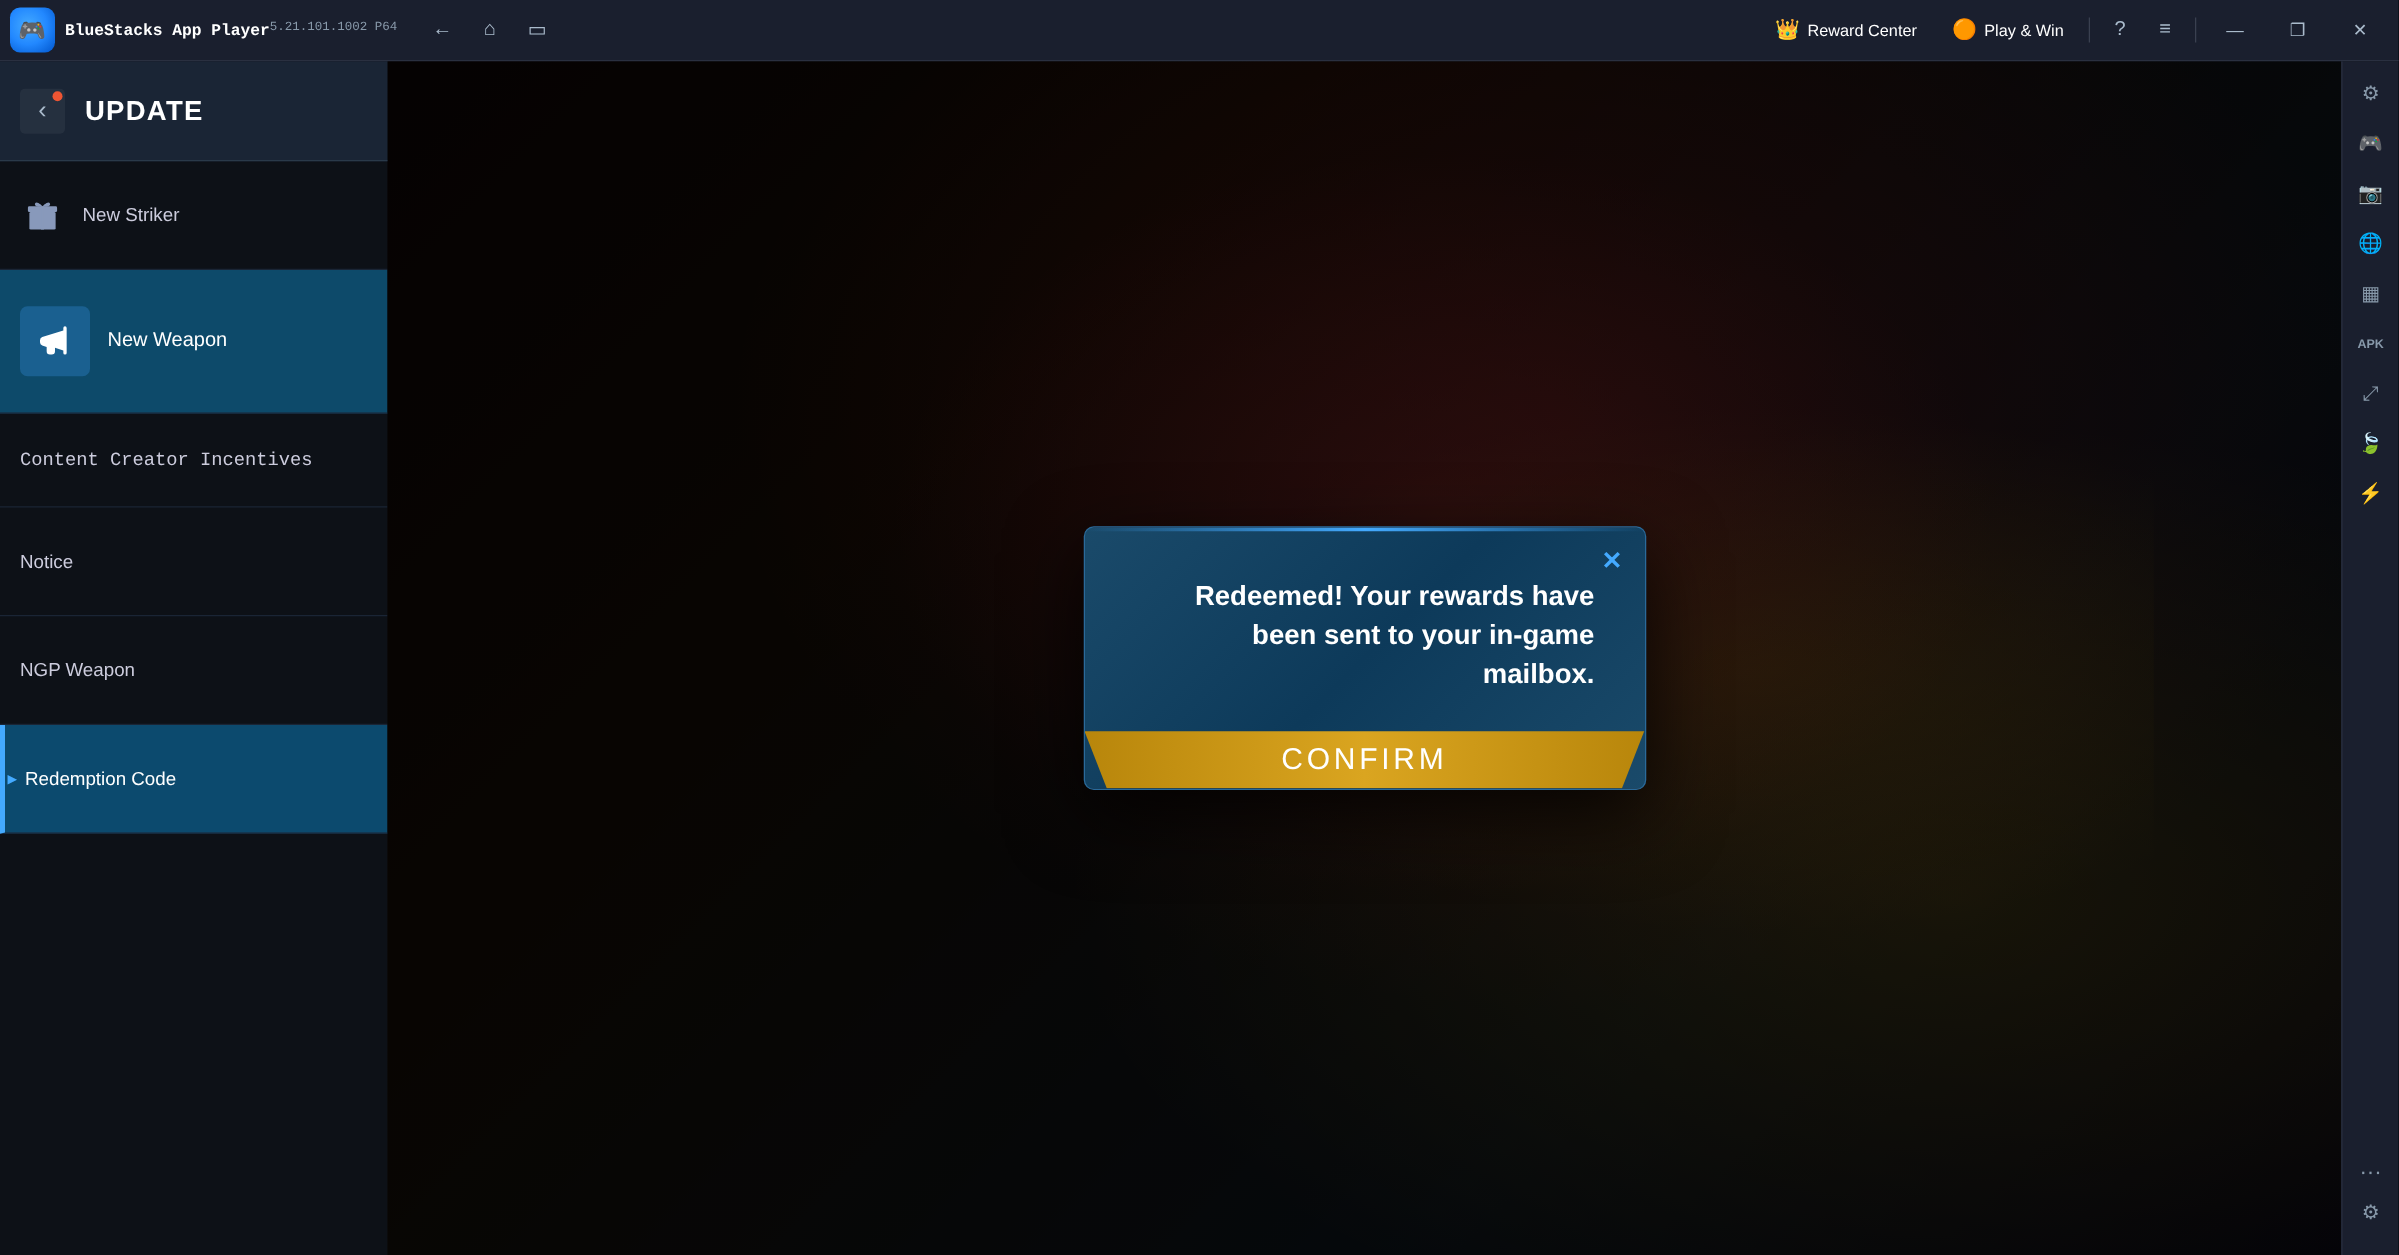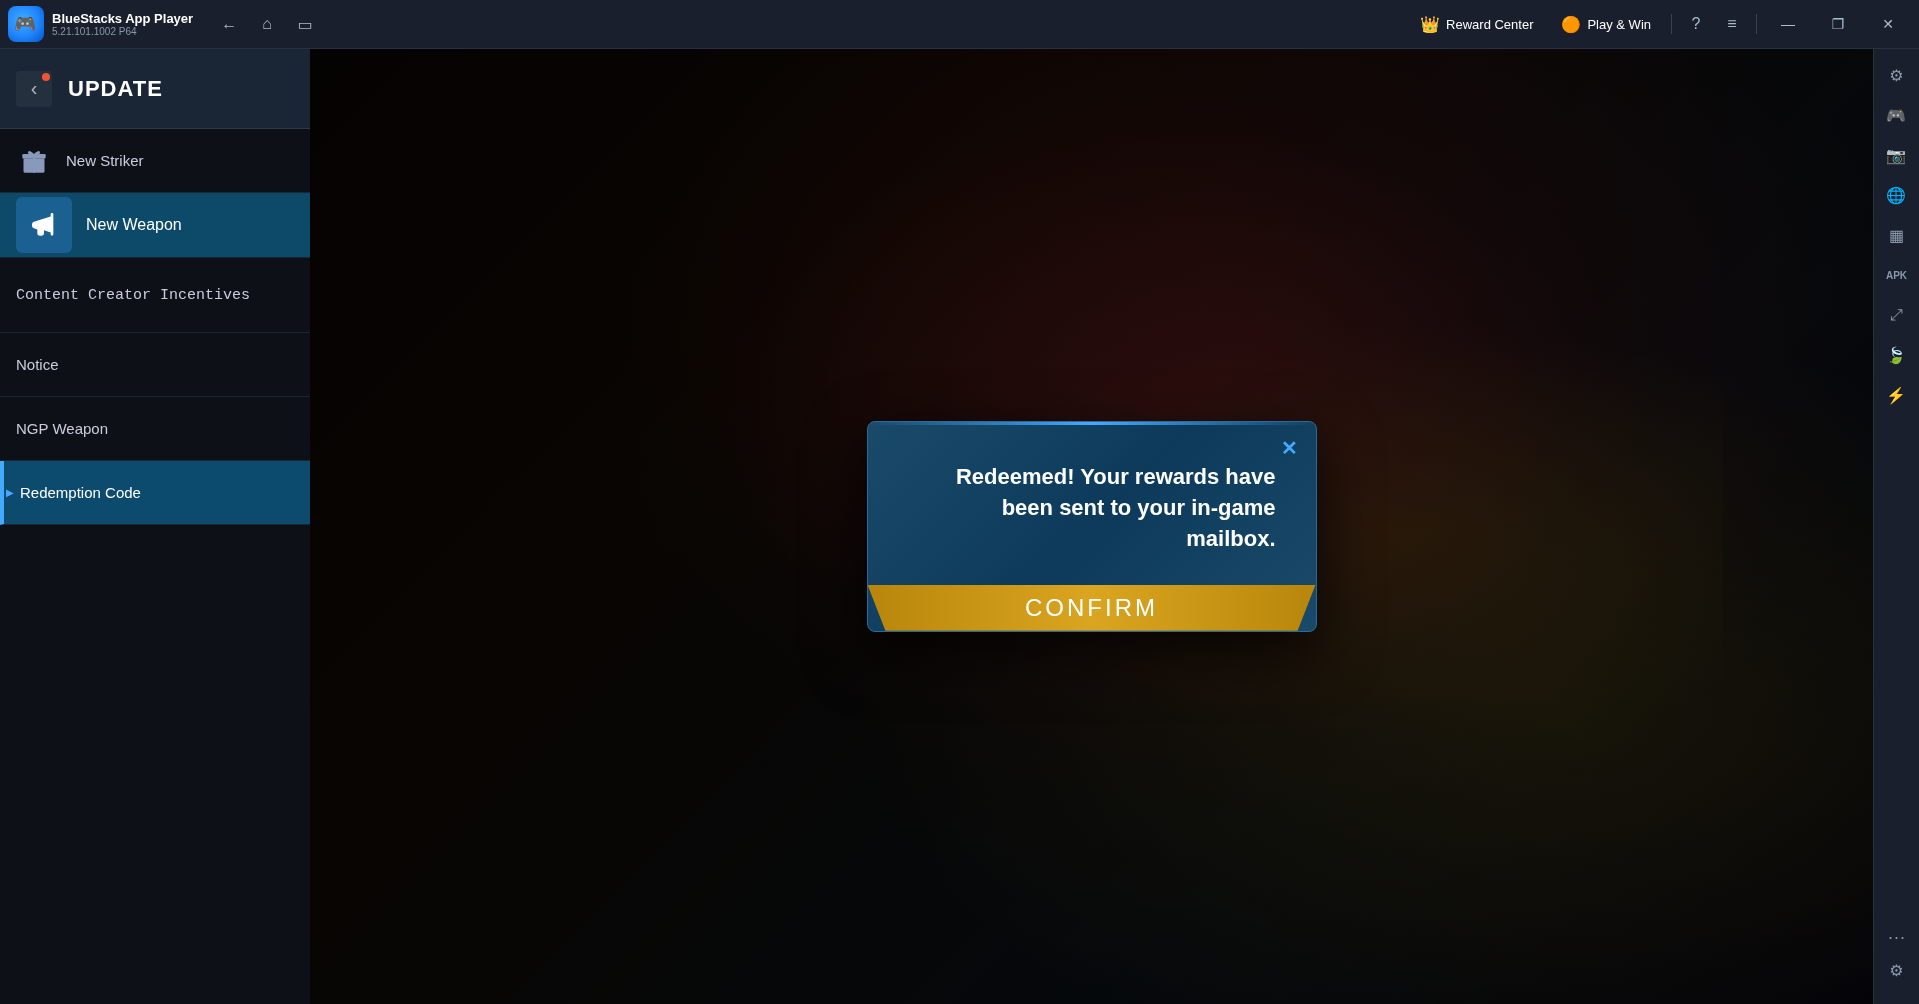--- a/index.html
+++ b/index.html
@@ -27,21 +27,21 @@
       width: 36px;
       height: 36px;
       margin: 0 8px;
       background: radial-gradient(circle at 40% 40%, #4af, #28f, #05c);
       border-radius: 8px;
       display: flex; align-items: center; justify-content: center;
       flex-shrink: 0;
     }
     #titlebar-logo span { color: #fff; font-size: 18px; font-weight: bold; }
     #titlebar-appname {
-      display: flex; flex-direction: column; margin-right: 20px;
+      display: flex; flex-direction: row; margin-right: 20px; font-family: Liberation Mono, monospace;
     }
     #titlebar-appname .app-title {
       color: #fff;
       font-size: 13px;
       font-weight: 600;
     }
     #titlebar-appname .app-version {
       color: #8899aa;
       font-size: 10px;
     }
@@ -188,21 +188,21 @@
 
     #nav-items {
       flex: 1;
       overflow-y: auto;
     }
 
     .nav-item {
       display: flex;
       align-items: center;
       padding: 0 16px;
-      height: 64px;
+      height: 87px;
       cursor: pointer;
       border-bottom: 1px solid #1a2535;
       position: relative;
       gap: 14px;
     }
     .nav-item.active-indicator::before {
       content: '▶';
       color: #4af;
       font-size: 10px;
       position: absolute;
@@ -216,21 +216,21 @@
     }
     .nav-icon svg { width: 28px; height: 28px; fill: #8899bb; }
 
     .nav-label {
       color: #ccd;
       font-size: 15px;
       font-weight: 500;
     }
 
     .nav-item-weapon {
-      height: 65px;
+      height: 115px;
       background: #0d4a6a;
     }
     .nav-item-weapon .nav-icon {
       width: 60px; height: 60px;
       background: #1a6090;
       border-radius: 4px;
     }
 
     
     .nav-item-redemption {

